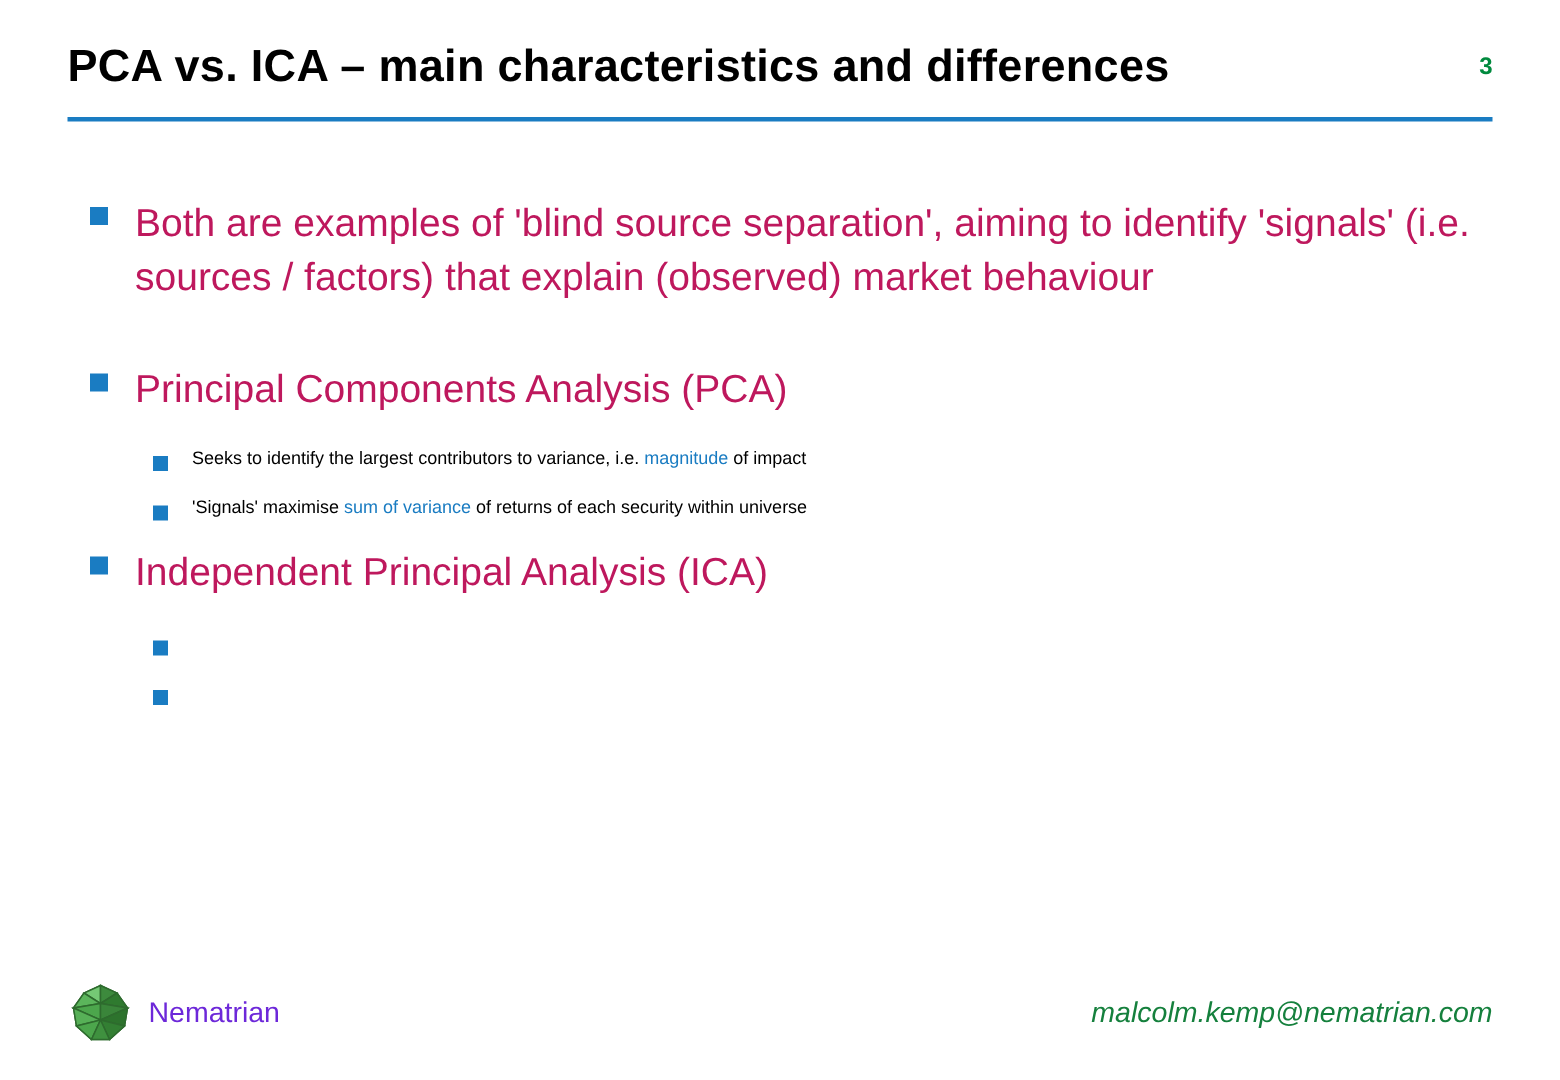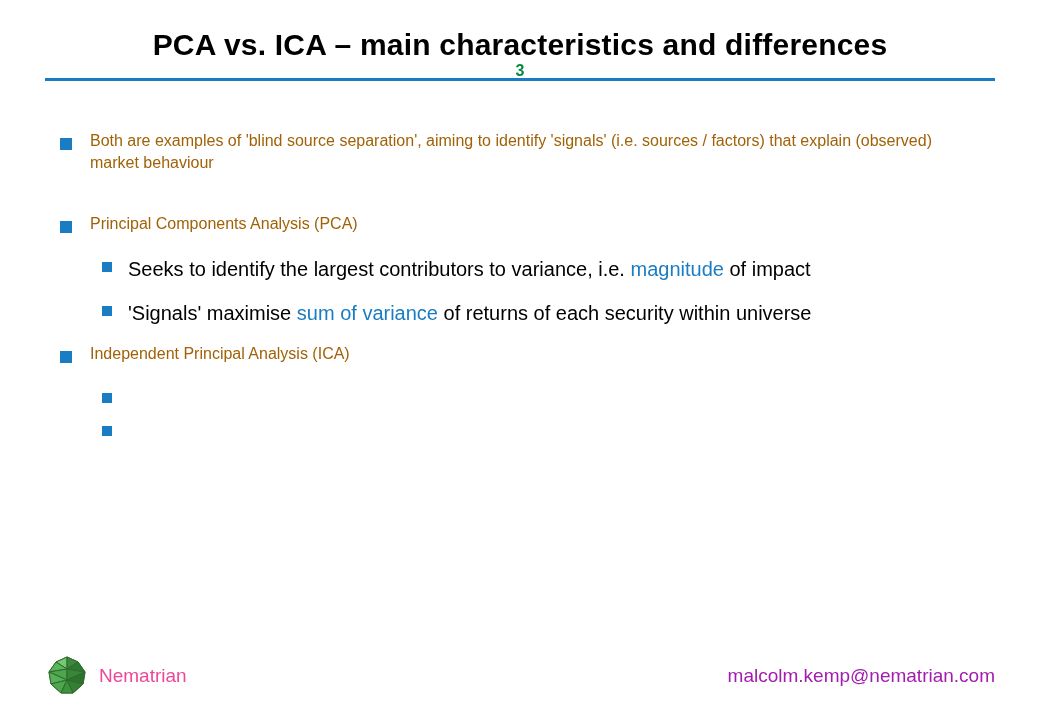--- a/index.html
+++ b/index.html
@@ -19,21 +19,20 @@
     box-sizing: border-box;
   }
   .header {
     position: absolute;
     top: 28px;
     left: 45px;
     right: 45px;
     display: flex;
     justify-content: space-between;
     align-items: center;
-    flex-direction: column;
   }
   .title {
     font-size: 30px;
     font-weight: bold;
     color: #000000;
     letter-spacing: 0.2px;
   }
   .page-number {
     font-size: 16px;
     font-weight: bold;
@@ -60,44 +59,44 @@
   }
   .bullet {
     width: 12px;
     height: 12px;
     background: #1a7cc2;
     flex: 0 0 12px;
     margin-top: 8px;
     margin-right: 18px;
   }
   .bullet-text {
-    font-size: 16px;
+    font-size: 26px;
     line-height: 1.4;
-    color: #a16207;
+    color: #be185d;
   }
   .sub-list {
     margin-left: 42px;
     margin-top: 8px;
     margin-bottom: 14px;
   }
   .sub-row {
     display: flex;
     align-items: flex-start;
     margin-bottom: 16px;
   }
   .sub-bullet {
     width: 10px;
     height: 10px;
     background: #1a7cc2;
     flex: 0 0 10px;
     margin-top: 7px;
     margin-right: 16px;
   }
   .sub-text {
-    font-size: 20px;
+    font-size: 12px;
     line-height: 1.4;
     color: #000000;
   }
   .hl {
     color: #1a7cc2;
   }
   .spacer-lg {
     height: 18px;
   }
   .footer {
@@ -108,26 +107,27 @@
     display: flex;
     justify-content: space-between;
     align-items: center;
   }
   .brand {
     display: flex;
     align-items: center;
   }
   .brand-name {
     font-size: 19px;
-    color: #ec4899;
+    color: #6d28d9;
     margin-left: 10px;
   }
   .email {
     font-size: 19px;
-    color: #a21caf;
+    color: #15803d;
+    font-style: italic;
   }
   .logo {
     width: 44px;
     height: 44px;
   }
 </style>
 </head>
 <body>
 
 <div class="slide">

